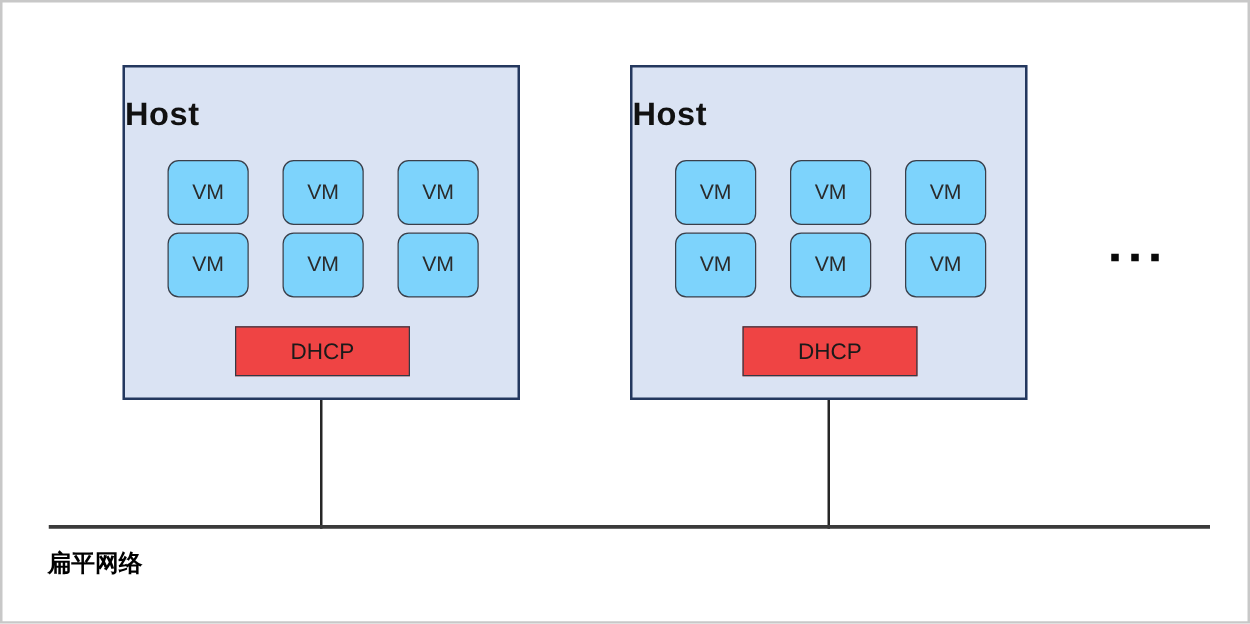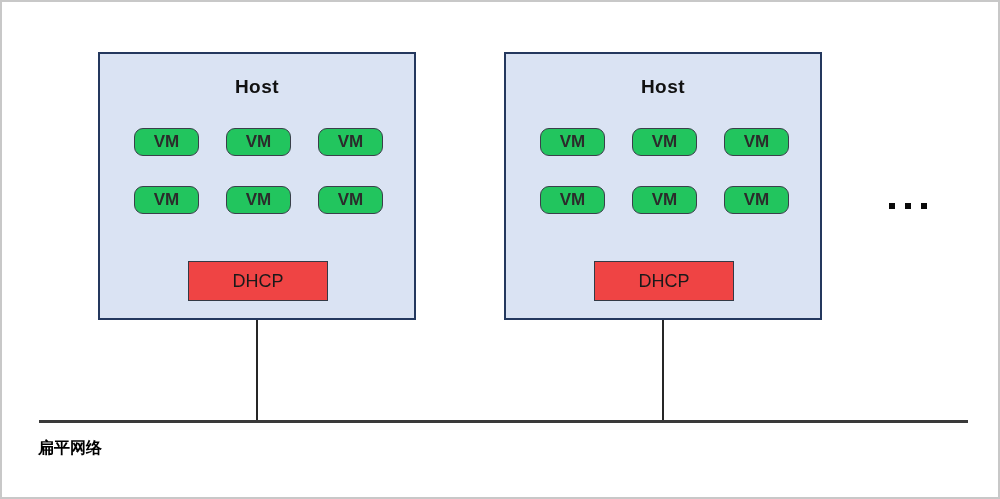--- a/index.html
+++ b/index.html
@@ -24,50 +24,48 @@
     border: 2px solid #24385e;
   }
   .host.host-1 { left: 96px; }
   .host.host-2 { left: 502px; }
 
   .host-title {
     position: absolute;
     top: 22px;
     left: 0;
     width: 100%;
-    text-align: center;
-    font-size: 19px;
+    font-size: 26px;
     font-weight: bold;
     color: #111111;
     letter-spacing: 0.5px;
   }
 
   .vm-grid {
     position: absolute;
     left: 34px;
     top: 74px;
     display: grid;
     grid-template-columns: repeat(3, 65px);
     grid-auto-rows: 40px;
     column-gap: 27px;
     row-gap: 18px;
   }
 
   .vm {
     width: 65px;
-    height: 28px;
-    background: #22c55e;
+    height: 52px;
+    background: #7dd3fc;
     border: 1.5px solid #3a3f4a;
     border-radius: 9px;
     display: flex;
     align-items: center;
     justify-content: center;
     font-size: 17px;
     color: #2b2b2b;
-    font-weight: bold;
   }
 
   .dhcp {
     position: absolute;
     left: 88px;
     top: 207px;
     width: 140px;
     height: 40px;
     background: #ef4444;
     border: 1.5px solid #333a45;
@@ -94,21 +92,21 @@
     top: 418px;
     width: 929px;
     height: 3px;
     background: #3a3a3a;
   }
 
   .network-label {
     position: absolute;
     left: 36px;
     top: 436px;
-    font-size: 16px;
+    font-size: 19px;
     font-weight: bold;
     color: #000000;
   }
 
   .ellipsis {
     position: absolute;
     left: 887px;
     top: 201px;
     display: flex;
     gap: 10px;

